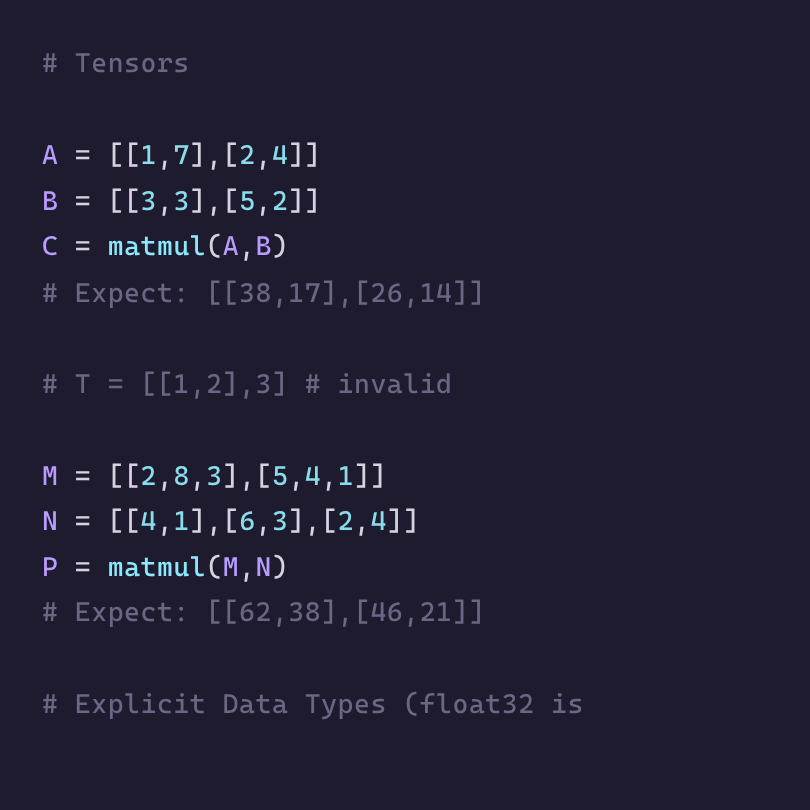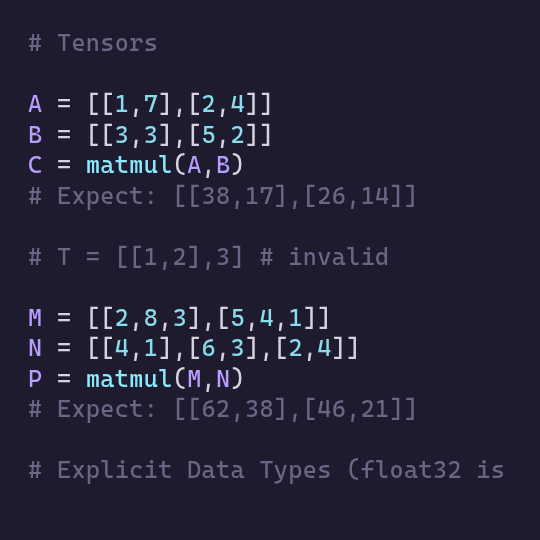--- a/index.html
+++ b/index.html
@@ -7,21 +7,21 @@
     padding: 0;
     width: 540px;
     height: 540px;
     overflow: hidden;
     background: #1f1b2e;
   }
   pre.code {
     margin: 0;
     padding: 28px 24px 28px 28px;
     font-family: "Cascadia Code", "JetBrains Mono", Consolas, "Courier New", monospace;
-    font-size: 24px;
+    font-size: 18px;
     line-height: 30.5px;
     letter-spacing: 0.4px;
     color: #e7e4f0;
     white-space: pre;
   }
   .c-comment { color: #6a6684; }
   .c-ident   { color: #b89cff; }
   .c-op      { color: #d6d2e0; }
   .c-bracket { color: #d6d2e0; }
   .c-num     { color: #89dceb; }

